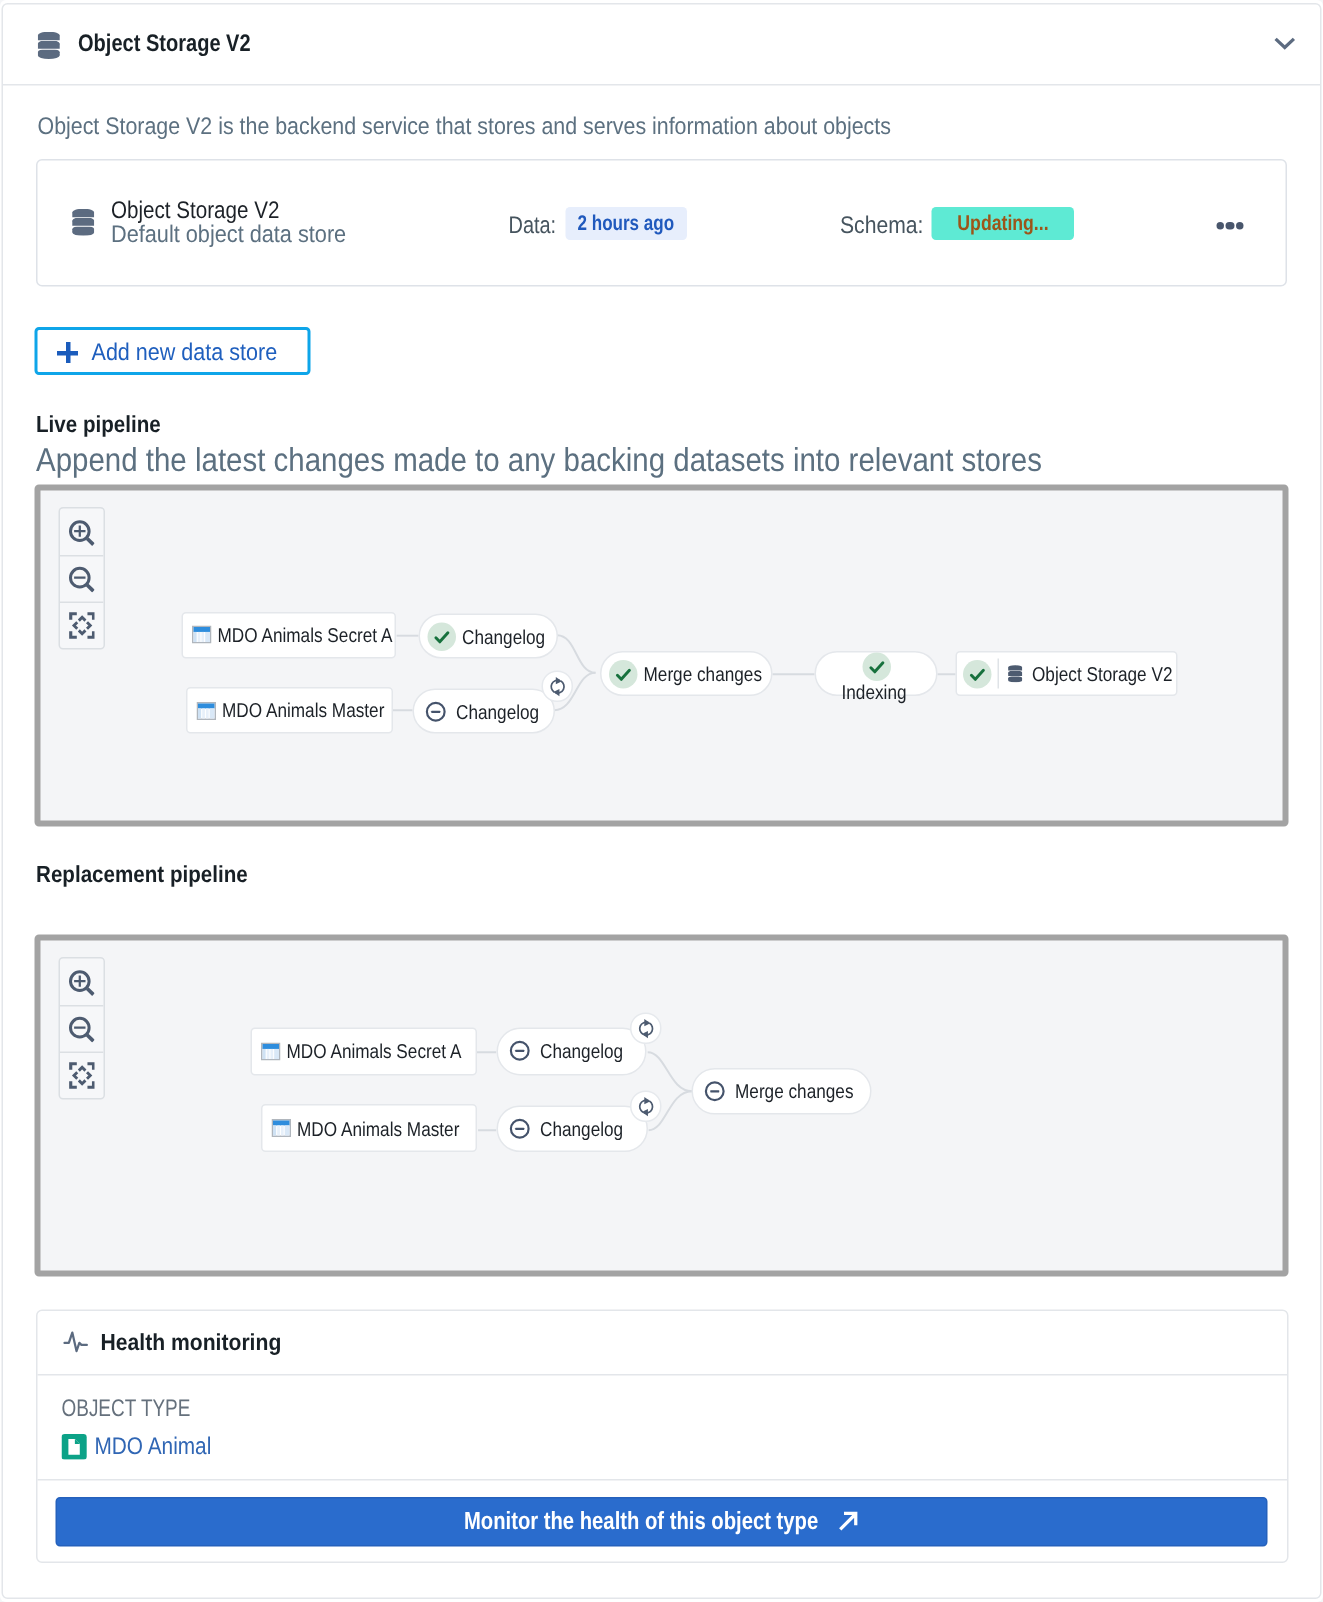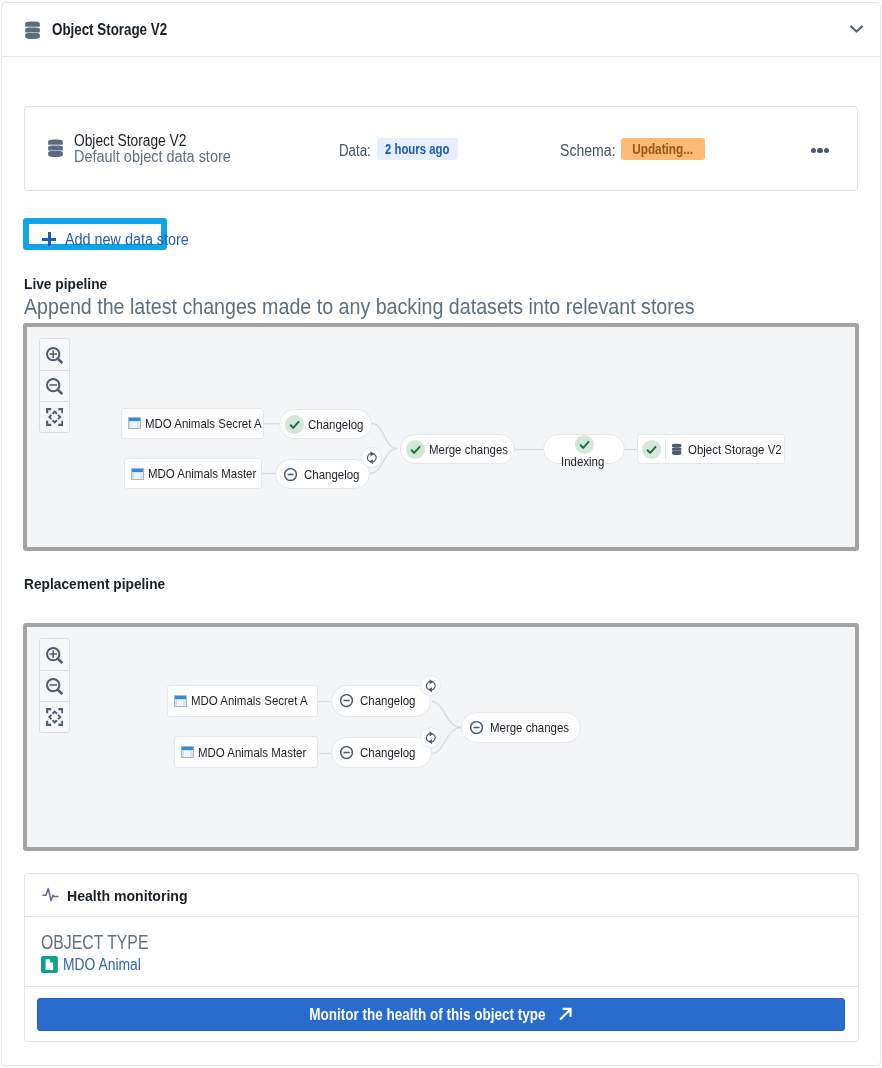--- a/index.html
+++ b/index.html
@@ -56,32 +56,32 @@
   .ds-lab-data .sq { transform:scaleX(0.83); }
   .ds-lab-schema .sq { transform:scaleX(0.88); }
   .badge {
     position:absolute; height:22px; border-radius:3px;
     font-size:14.2px; font-weight:600; line-height:22px; white-space:nowrap;
     text-align:center;
   }
   .badge .sq { transform-origin:50% 50%; }
   .ds-badge-data   { left:352.6px; top:31.6px; width:81px; background:#e7eefc; color:#2059bd; }
   .ds-badge-data .sq { transform:scaleX(0.80); }
-  .ds-badge-schema { left:596.1px; top:31.6px; width:84px; background:#fdba74; color:#9c5519; }
+  .ds-badge-schema { left:596.1px; top:31.6px; width:95px; background:#5eead4; color:#9c5519; }
   .ds-badge-schema .sq { transform:scaleX(0.83); }
   .ds-more { position:absolute; left:786.4px; top:30.3px; width:24px; height:16px; }
   .ds-more i { position:absolute; top:10.5px; width:5.4px; height:5.4px; border-radius:50%; background:#49566c; }
   .ds-more i:nth-child(1){ left:0; }
   .ds-more i:nth-child(2){ left:6.4px; }
   .ds-more i:nth-child(3){ left:12.8px; }
 
   
   .add-btn {
-    position:absolute; left:23.3px; top:217.9px; width:144px; height:32.5px;
-    border:6px solid #0ea5e9; border-radius:3px; background:#fff; cursor:pointer;
+    position:absolute; left:23.3px; top:217.9px; width:184px; height:32.5px;
+    border:2px solid #0ea5e9; border-radius:3px; background:#fff; cursor:pointer;
   }
   .add-btn .plus { position:absolute; left:13px; top:8.5px; width:14px; height:14px; }
   .add-btn .plus::before, .add-btn .plus::after { content:""; position:absolute; background:#1b5cbc; }
   .add-btn .plus::before { left:0; top:5.5px; width:14px; height:3px; }
   .add-btn .plus::after  { top:0; left:5.5px; height:14px; width:3px; }
   .add-btn .tx { position:absolute; left:35.5px; top:7px; font-size:16px; color:#1f5fbe; }
   .add-btn .tx .sq { transform:scaleX(0.898); }
 
   
   .sec-title { position:absolute; font-size:15.5px; font-weight:700; color:#182026; }
@@ -120,21 +120,21 @@
 
   
   .hm-card {
     position:absolute; left:23.6px; top:873.3px; width:835px; height:169px;
     background:#fff; border:1px solid #e3e6ea; border-radius:4px;
   }
   .hm-hdr { position:absolute; left:0; top:0; width:833px; height:43px; border-bottom:1px solid #e3e6ea; }
   .hm-pulse { position:absolute; left:17px; top:12px; }
   .hm-title { position:absolute; left:42.4px; top:12.5px; font-size:15.5px; font-weight:700; color:#182026; }
   .hm-title .sq { transform:scaleX(0.909); }
-  .hm-objlabel { position:absolute; left:16.6px; top:56.8px; font-size:20px; color:#65707c; }
+  .hm-objlabel { position:absolute; left:16.6px; top:56.8px; font-size:16px; color:#65707c; }
   .hm-objlabel .sq { transform:scaleX(0.79); }
   .hm-objicon { position:absolute; left:16.8px; top:81.5px; }
   .hm-objname { position:absolute; left:38.4px; top:81.9px; font-size:16px; color:#3066b4; }
   .hm-objname .sq { transform:scaleX(0.867); }
   .hm-divider { position:absolute; left:0; top:111.7px; width:833px; height:1px; background:#e3e6ea; }
   .hm-btn {
     position:absolute; left:12.7px; top:123.4px; width:807.6px; height:33px;
     background:#2a6ccd; border:1px solid #2561bc; border-radius:3px;
     display:flex; align-items:center; justify-content:center; cursor:pointer;
   }
@@ -181,20 +181,21 @@
       </svg>
     </span>
     <div class="hdr-title"><span class="sq">Object Storage V2</span></div>
     <span class="hdr-chev">
       <svg width="15" height="10" viewBox="0 0 15 10">
             <path d="M1.4 1.9 7.5 7.6 13.6 1.9" fill="none" stroke="#5c6b80" stroke-width="2.2" stroke-linecap="butt" stroke-linejoin="miter"></path>
           </svg>
     </span>
   </div>
 
+  <div class="desc"><span class="sq">Object Storage V2 is the backend service that stores and serves information about objects</span></div>
 
   <div class="ds-card">
     <span class="ds-db">
       <svg width="15" height="18.5" viewBox="0 0 15 18">
         <defs>
           <clipPath id="dsc1">
                 <rect x="0" y="0" width="15" height="5.5"></rect>
               </clipPath>
           <clipPath id="dsc2">
                 <rect x="0" y="6.15" width="15" height="5.1"></rect>

